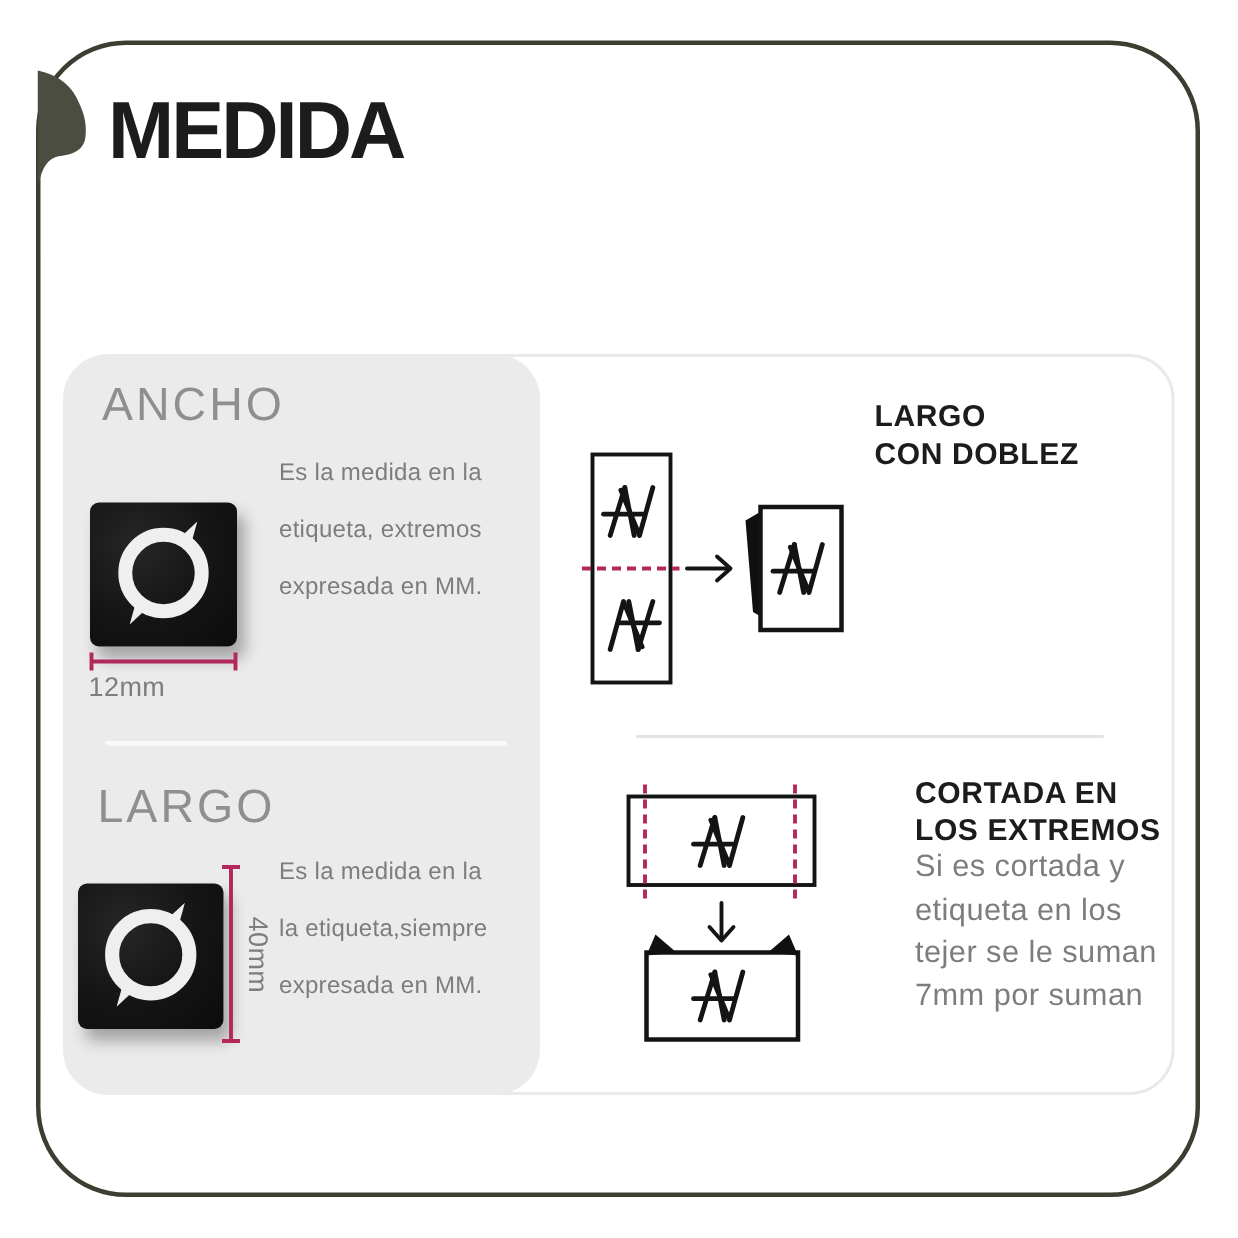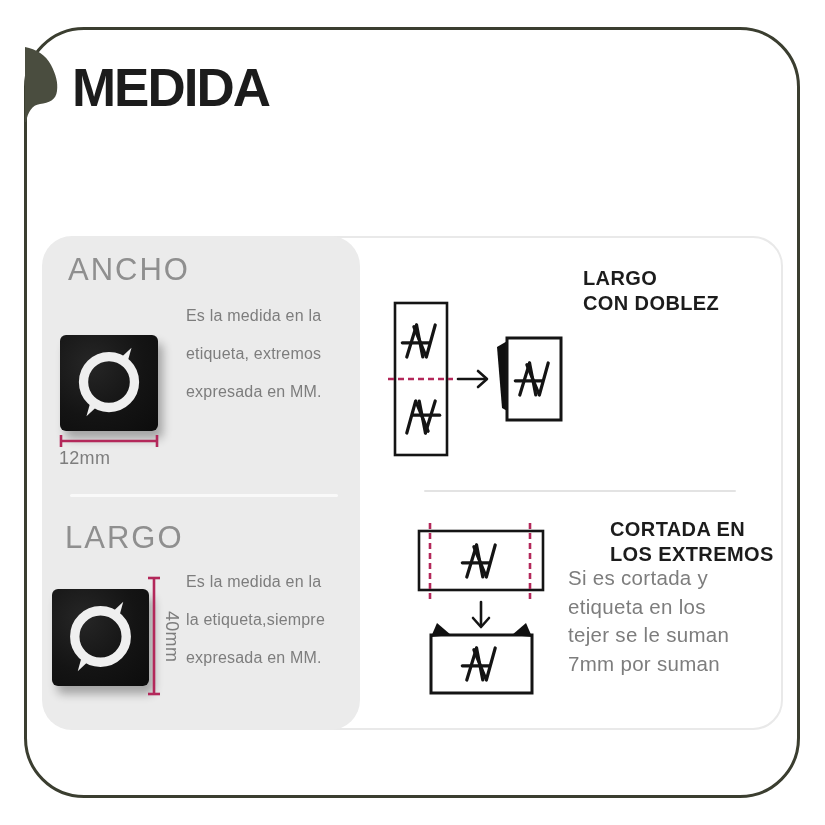--- a/index.html
+++ b/index.html
@@ -71,21 +71,21 @@
     position:absolute;color:var(--ink,#1c1c1c);font-size:20px;font-weight:600;
     line-height:25px;letter-spacing:0.4px;
   }
   .doblez-heading{left:583px;top:266px;}
   .extremos-heading{left:583px;top:517px;margin-left:27px;}
   .rp-body{
     position:absolute;color:var(--body-text,#7d7d7d);
     font-size:20.5px;letter-spacing:0.3px;line-height:28.5px;
   }
   .doblez-body{left:583px;top:314px;width:184px;}
-  .extremos-body{left:568px;top:564px;width:192px;}
+  .extremos-body{left:610px;top:564px;width:192px;}
   .justify div{text-align:justify;text-align-last:justify;}
   .justify div:last-child{text-align:left;text-align-last:left;}
   symbol{overflow:visible;}
 </style>
 </head>
 <body>
 
 <div class="page">
 
   <svg width="0" height="0" style="position:absolute" aria-hidden="true">

